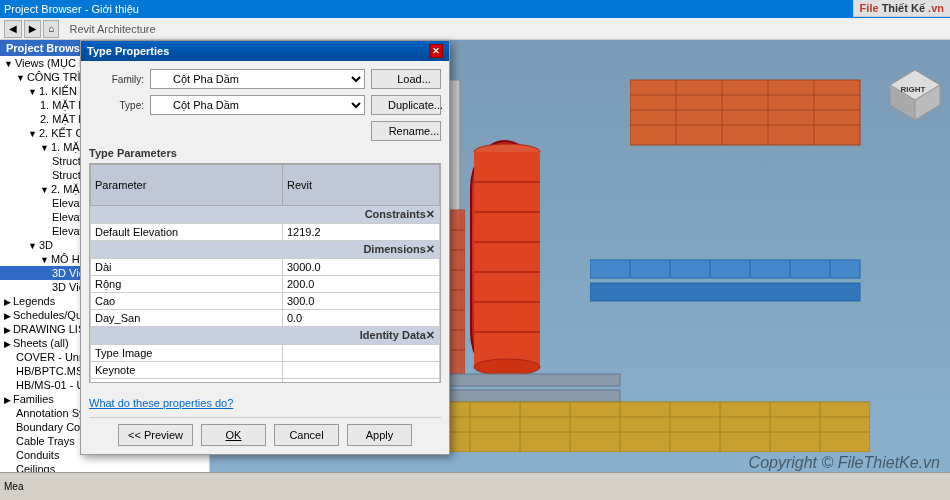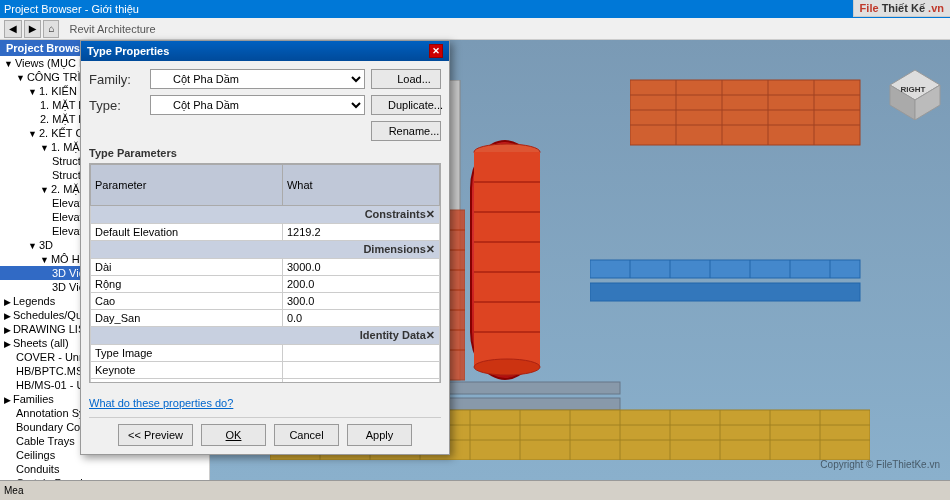--- a/index.html
+++ b/index.html
@@ -129,38 +129,39 @@
     .view-bg {
       width: 100%;
       height: 100%;
       background: linear-gradient(to bottom, #7a9ab5 0%, #8ab0cc 100%);
       position: relative;
     }
 
     
     .watermark {
       position: absolute;
-      bottom: 10px;
+      bottom: 0;
       right: 10px;
-      font-size: 10px;
+      font-size: 16px;
       color: rgba(0,0,0,0.5);
+      font-style: italic;
     }
 
     
     .view-cube {
       position: absolute;
       top: 10px;
       right: 10px;
       width: 60px;
       height: 60px;
     }
 
     
     .bottom-bar {
-      height: 20px;
+      height: 28px;
       background: #d4d0c8;
       border-top: 1px solid #999;
       display: flex;
       align-items: center;
       padding: 0 4px;
       font-size: 10px;
     }
 
     
     .dialog-overlay {
@@ -210,22 +211,23 @@
 
     .dialog-row {
       display: flex;
       align-items: center;
       margin-bottom: 6px;
       gap: 6px;
     }
 
     .dialog-label {
       width: 55px;
-      font-size: 13px;
+      font-size: 10px;
       color: #333;
+      text-align: right;
     }
 
     .dialog-select {
       flex: 1;
       height: 20px;
       font-size: 11px;
       border: 1px solid #999;
       background: white;
       padding: 0 18px;
     }
@@ -493,24 +495,24 @@
         <div class="tree-item tree-indent-1">
           Annotation Symbols
         </div>
         <div class="tree-item tree-indent-1">
           Boundary Conditions
         </div>
         <div class="tree-item tree-indent-1">
           Cable Trays
         </div>
         <div class="tree-item tree-indent-1">
+          Conduits
+        </div>
+        <div class="tree-item tree-indent-1">
           Ceilings
-        </div>
-        <div class="tree-item tree-indent-1">
-          Conduits
         </div>
         <div class="tree-item tree-indent-1">
           Curtain Panels
         </div>
 
       </div>
     </div>
 
     <div class="main-view">
       <div class="view-bg">
@@ -677,21 +679,21 @@
       <button class="dialog-action-btn">Rename...</button>
     </div>
 
     <div class="section-header">Type Parameters</div>
 
     <div class="prop-scroll">
       <table class="prop-table">
         <thead>
           <tr>
             <th style="width:55%">Parameter</th>
-            <th style="width:45%">What</th>
+            <th style="width:45%">Revit</th>
           </tr>
         </thead>
         <tbody>
 
           <tr class="group-header">
             <td colspan="2">Constraints <span style="float:right">✕</span></td>
           </tr>
           <tr>
             <td>Default Elevation</td>
             <td>1219.2</td>

